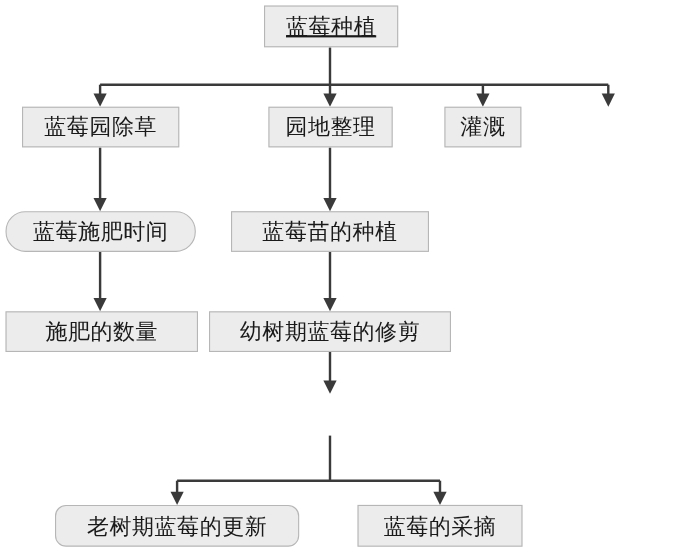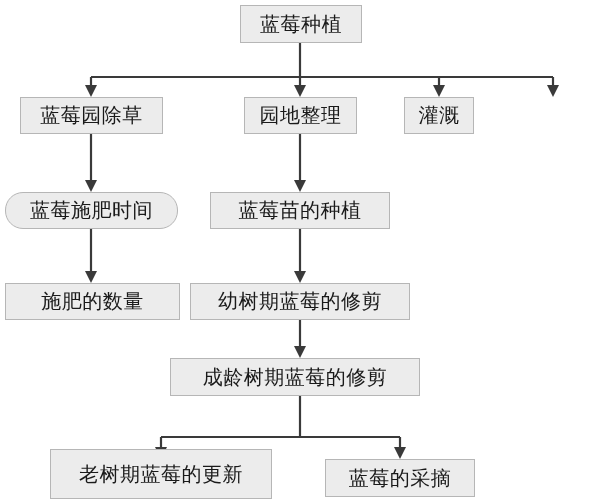--- a/index.html
+++ b/index.html
@@ -94,21 +94,21 @@
     <line x1="300" y1="396" x2="300" y2="437"></line>
     <line x1="161" y1="437" x2="400" y2="437"></line>
 
     <line x1="161" y1="437" x2="161" y2="452"></line>
     <polygon class="arrowhead" points="161,459 155,447 167,447"></polygon>
 
     <line x1="400" y1="437" x2="400" y2="452"></line>
     <polygon class="arrowhead" points="400,459 394,447 406,447"></polygon>
   </svg>
 
-  <div class="node" style="left:240px;top:5px;width:122px;height:38px;">
+  <div class="node" style="left:240px;top:5px;width:122px;height:38px;text-decoration:underline;">
     <span class="node-label">蓝莓种植</span>
   </div>
 
   <div class="node" style="left:20px;top:97px;width:143px;height:37px;align-items:center;">
     <span class="node-label">蓝莓园除草</span>
   </div>
 
   <div class="node" style="left:244px;top:97px;width:113px;height:37px;">
     <span class="node-label">园地整理</span>
   </div>
@@ -127,25 +127,22 @@
   </div>
 
   <div class="node" style="left:5px;top:283px;width:175px;height:37px;">
     <span class="node-label">施肥的数量</span>
   </div>
 
   <div class="node" style="left:190px;top:283px;width:220px;height:37px;">
     <span class="node-label">幼树期蓝莓的修剪</span>
   </div>
 
-  <div class="node" style="left:170px;top:358px;width:250px;height:38px;">
-    <span class="node-label">成龄树期蓝莓的修剪</span>
-  </div>
 
-  <div class="node" style="left:50px;top:449px;width:222px;height:50px;">
+  <div class="node" style="left:50px;top:459px;width:222px;height:38px;border-radius:10px;">
     <span class="node-label">老树期蓝莓的更新</span>
   </div>
 
   <div class="node" style="left:325px;top:459px;width:150px;height:38px;">
     <span class="node-label">蓝莓的采摘</span>
   </div>
 
 </div>
 
 </body></html>

